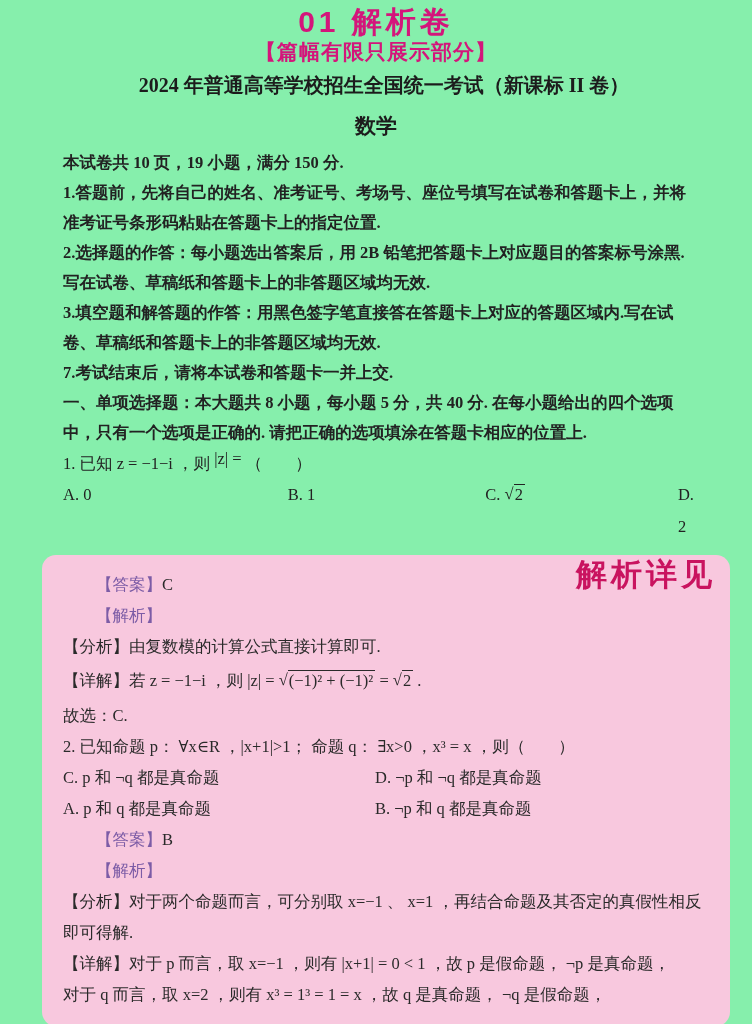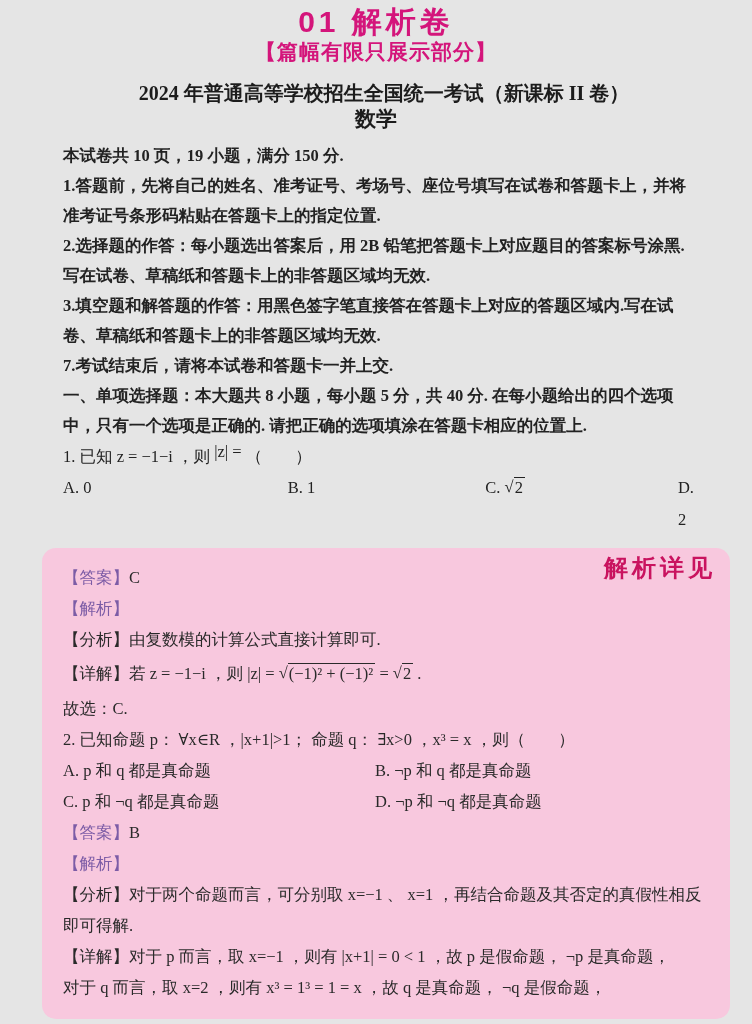--- a/index.html
+++ b/index.html
@@ -1,34 +1,34 @@
 <!DOCTYPE html>
 <html><head>
 <meta charset="utf-8">
 <style>
   * { margin:0; padding:0; box-sizing:border-box; }
   html,body { background:#ffffff; }
   .page {
     position:relative; width:752px; height:1024px; margin:0 auto;
-    background:#e5e5e5; overflow:hidden;
+    background:#86efac; overflow:hidden;
     font-family:"Liberation Serif","DejaVu Serif",serif;
     color:#222222;
   }
   
   .hdr { text-align:center; }
   .title-main {
     margin-top:5px; font-family:"Liberation Sans","DejaVu Sans",sans-serif;
     font-weight:bold; font-size:30px; letter-spacing:4px; color:#d4157b; line-height:34px;
   }
   .title-sub {
     font-family:"Liberation Sans","DejaVu Sans",sans-serif;
     font-weight:bold; font-size:21px; letter-spacing:1px; color:#d4157b; line-height:26px;
   }
-  .exam-title { margin-top:15px; font-weight:bold; font-size:20px; line-height:26px; color:#1c1c1c;padding-left:16px; }
-  .subject    { font-weight:bold; font-size:21px; line-height:26px; color:#1c1c1c; }
+  .exam-title { margin-top:7px; font-weight:bold; font-size:20px; line-height:26px; color:#1c1c1c;padding-left:16px; }
+  .subject    { margin-top:15px; font-weight:bold; font-size:21px; line-height:26px; color:#1c1c1c; }
   
   .body { padding:9px 58px 0 63px; font-size:16.5px; line-height:30px; }
   .b { font-weight:bold; }
   .q-stem { line-height:31px; }
   .raised { position:relative; top:-5px; }
   .optrow4 { display:flex; line-height:32px;gap:35px; }
   .optrow4 .cell-a { width:159px; }
   .optrow4 .cell-b { width:153px;margin-left:33px; }
   .optrow4 .cell-c { width:160px;margin-left:12px; }
   .optrow4 .cell-d { flex:1; }
@@ -36,25 +36,25 @@
   .rad { display:inline-block; transform:translateY(-1px); }
   .radicand { display:inline-block; border-top:1.2px solid currentColor; line-height:1.15; padding:1px 2px 0 1px; }
   
   .answer-box {
     position:relative; margin:12px 22px 0 42px;
     background:#f8c8de; border-radius:14px;
     padding:14px 20px 16px 21px;
     font-size:16.5px; line-height:31px; color:#2a2a2a;
   }
   .answer-box p { margin:0; }
-  .purple { color:#7c5ca6; }
+  .purple { color:#7c5ca6;margin-left:33px; }
   .badge {
     position:absolute; top:4px; right:14px;
     font-family:"Liberation Sans","DejaVu Sans",sans-serif;
-    font-weight:bold; font-size:24px; letter-spacing:4px; color:#c9135f;
+    font-weight:bold; font-size:31px; letter-spacing:4px; color:#c9135f;
   }
   .optrow2 { display:flex; line-height:31px; }
   .optrow2 .col-l { width:312px; }
   .optrow2 .col-r { flex:1; }
   .formula-line { line-height:38px; }
 </style>
 </head>
 <body>
 
 <div class="page">
@@ -89,26 +89,26 @@
 
     <p><span class="purple">【答案】</span><span>C</span></p>
     <p><span class="purple">【解析】</span></p>
     <p><span>【分析】</span><span>由复数模的计算公式直接计算即可.</span></p>
     <p class="formula-line"><span>【详解】</span><span>若 z = −1−i ，则 |z| = </span><span class="rad">√</span><span class="radicand">(−1)² + (−1)²</span><span> = </span><span class="rad">√</span><span class="radicand">2</span><span> .</span></p>
     <p>故选：C.</p>
 
     <p>2. 已知命题 p： ∀x∈R ，|x+1|&gt;1； 命题 q： ∃x&gt;0 ，x³ = x ，则（　　）</p>
 
     <div class="optrow2">
+      <span class="col-l"><span>C.</span> <span>p 和 ¬q 都是真命题</span></span>
+      <span class="col-r"><span>D.</span> <span>¬p 和 ¬q 都是真命题</span></span>
+    </div>
+    <div class="optrow2">
       <span class="col-l"><span>A.</span> <span>p 和 q 都是真命题</span></span>
       <span class="col-r"><span>B.</span> <span>¬p 和 q 都是真命题</span></span>
-    </div>
-    <div class="optrow2">
-      <span class="col-l"><span>C.</span> <span>p 和 ¬q 都是真命题</span></span>
-      <span class="col-r"><span>D.</span> <span>¬p 和 ¬q 都是真命题</span></span>
     </div>
 
     <p><span class="purple">【答案】</span><span>B</span></p>
     <p><span class="purple">【解析】</span></p>
     <p><span>【分析】</span><span>对于两个命题而言，可分别取 x=−1 、 x=1 ，再结合命题及其否定的真假性相反即可得解.</span></p>
     <p><span>【详解】</span><span>对于 p 而言，取 x=−1 ，则有 |x+1| = 0 &lt; 1 ，故 p 是假命题， ¬p 是真命题，</span></p>
     <p>对于 q 而言，取 x=2 ，则有 x³ = 1³ = 1 = x ，故 q 是真命题， ¬q 是假命题，</p>
   </div>
 
 </div>

